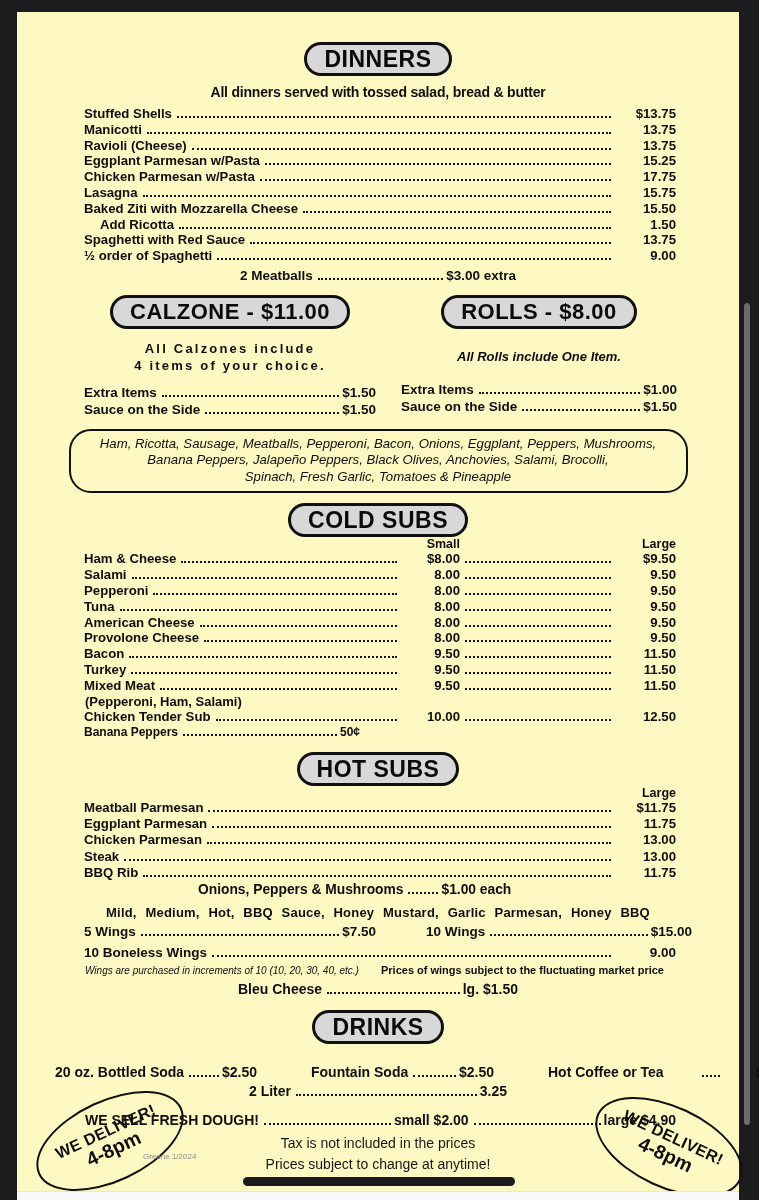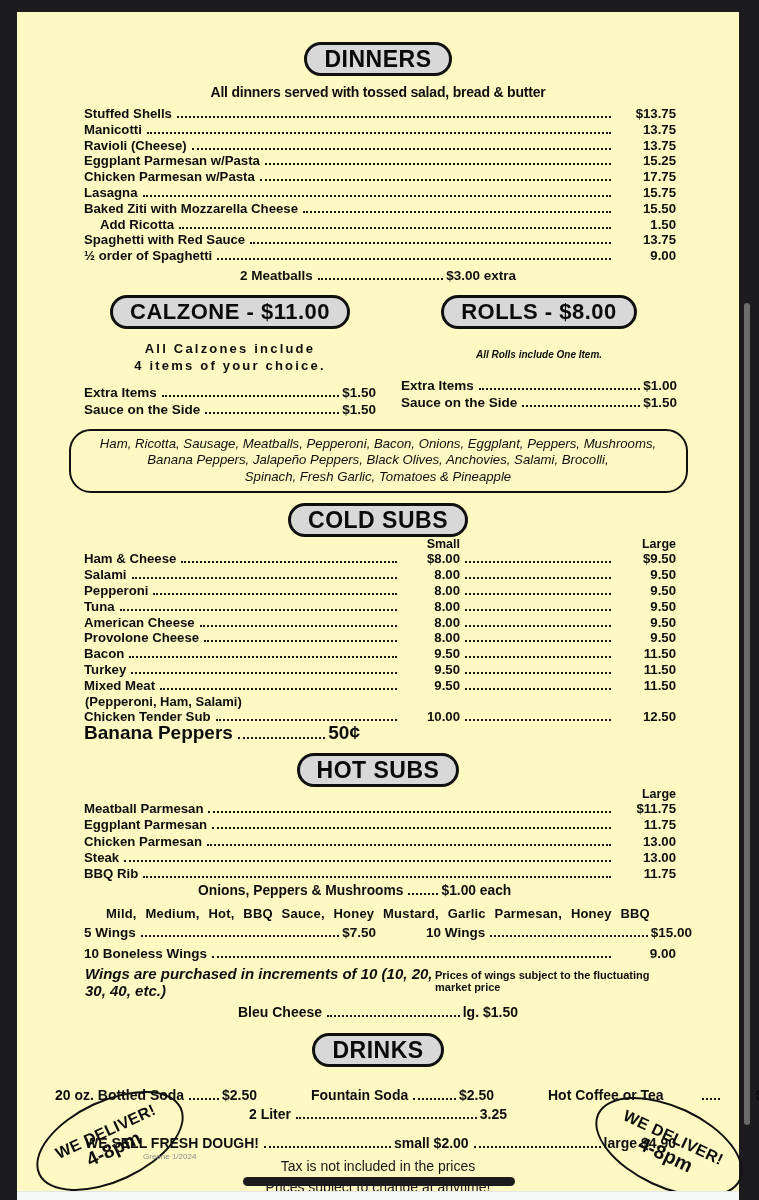--- a/index.html
+++ b/index.html
@@ -45,47 +45,47 @@
     width:276px;margin:4px auto 0 auto;display:flex;align-items:baseline;
     font-size:13.5px;font-weight:bold;white-space:nowrap;
   }
 
   .two-col{display:flex;margin-top:12px;}
   .col-l{width:361px;}
   .col-r{width:361px;}
   .col-inner-l{margin-left:67px;width:292px;}
   .col-inner-r{margin-left:23px;width:276px;}
   .note-spaced{font-weight:bold;font-size:13px;letter-spacing:2.2px;line-height:17px;margin-top:11px;}
-  .note-italic{font-weight:bold;font-style:italic;font-size:10px;margin-top:20px;}
+  .note-italic{font-weight:bold;font-style:italic;font-size:13px;margin-top:20px;}
   .extras{margin-top:10px;}
   .xrow{display:flex;align-items:baseline;font-size:13.5px;font-weight:bold;line-height:17px;white-space:nowrap;}
   .xrow .dots{margin-bottom:3px;}
 
   .topping-box{
     margin:11px auto 0 auto;width:595px;border:2px solid #111;border-radius:22px;
     font-style:italic;font-size:13.2px;line-height:16.5px;padding:5px 10px 6px 10px;
   }
 
   .colhead{font-size:12.5px;font-weight:bold;line-height:13px;margin-top:1px;}
 
   .under-note{font-size:13px;font-weight:bold;margin-left:68px;line-height:15.8px;}
   .banana-row{width:276px;margin-left:67px;display:flex;align-items:baseline;
-    font-size:19px;font-weight:bold;line-height:15.8px;white-space:nowrap;}
+    font-size:12px;font-weight:bold;line-height:15.8px;white-space:nowrap;}
 
   .hot-extras{
     width:360px;margin:1px auto 0 auto;display:flex;align-items:baseline;
     font-size:13.8px;font-weight:bold;white-space:nowrap;
   }
   .hot-extras .dots{flex:0 0 30px;}
 
   .flavors{font-weight:bold;font-size:13px;word-spacing:5px;margin-top:8px;letter-spacing:.2px;}
   .wings-row{display:flex;margin-top:3px;}
   .wrow{display:flex;align-items:baseline;font-size:13.5px;font-weight:bold;line-height:17px;white-space:nowrap;}
   .wings-notes{display:flex;justify-content:space-between;margin:3px 75px 0 68px;align-items:baseline;}
-  .wn-left{font-style:italic;font-weight:bold;font-size:15px;}
+  .wn-left{font-style:italic;font-weight:normal;font-size:10px;}
   .wn-right{font-weight:bold;font-size:11px;}
   .bleu{width:280px;margin:5px auto 0 auto;display:flex;align-items:baseline;
     font-size:14px;font-weight:bold;white-space:nowrap;}
 
   .drinks-row{display:flex;justify-content:space-between;margin:20px 44px 0 38px;}
   .drow{display:flex;align-items:baseline;font-size:14px;font-weight:bold;white-space:nowrap;}
   .drow .dots{min-width:18px;}
   .two-liter{width:258px;margin:3px auto 0 auto;display:flex;align-items:baseline;
     font-size:14px;font-weight:bold;white-space:nowrap;}
 

